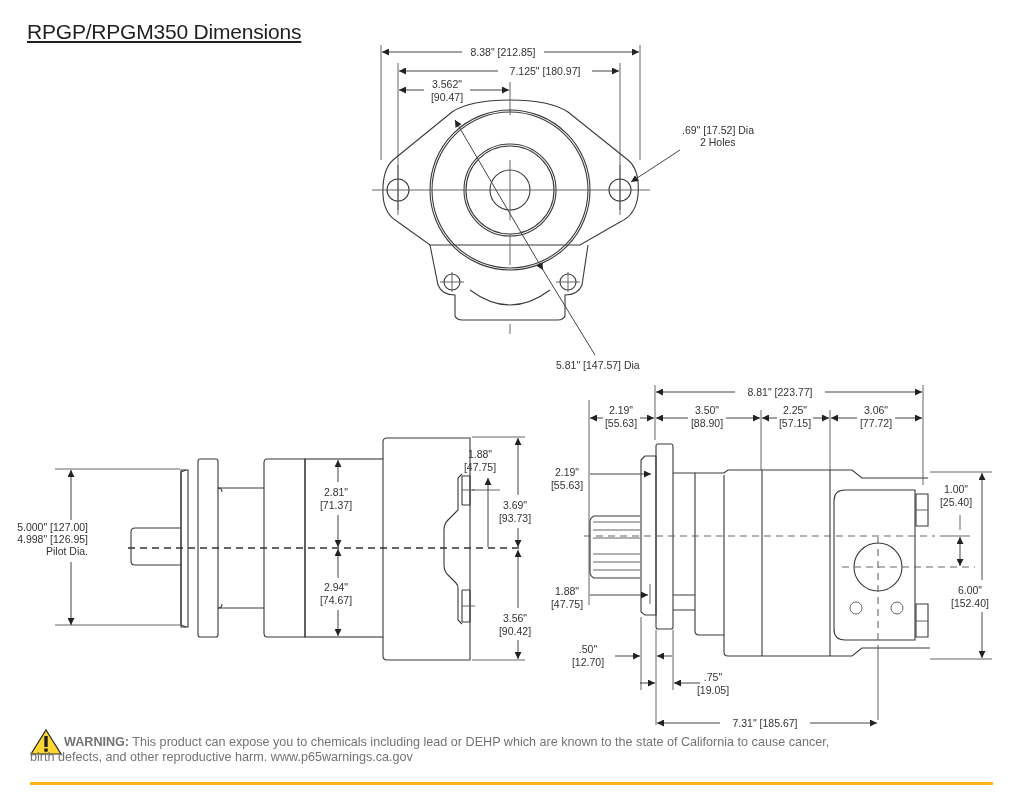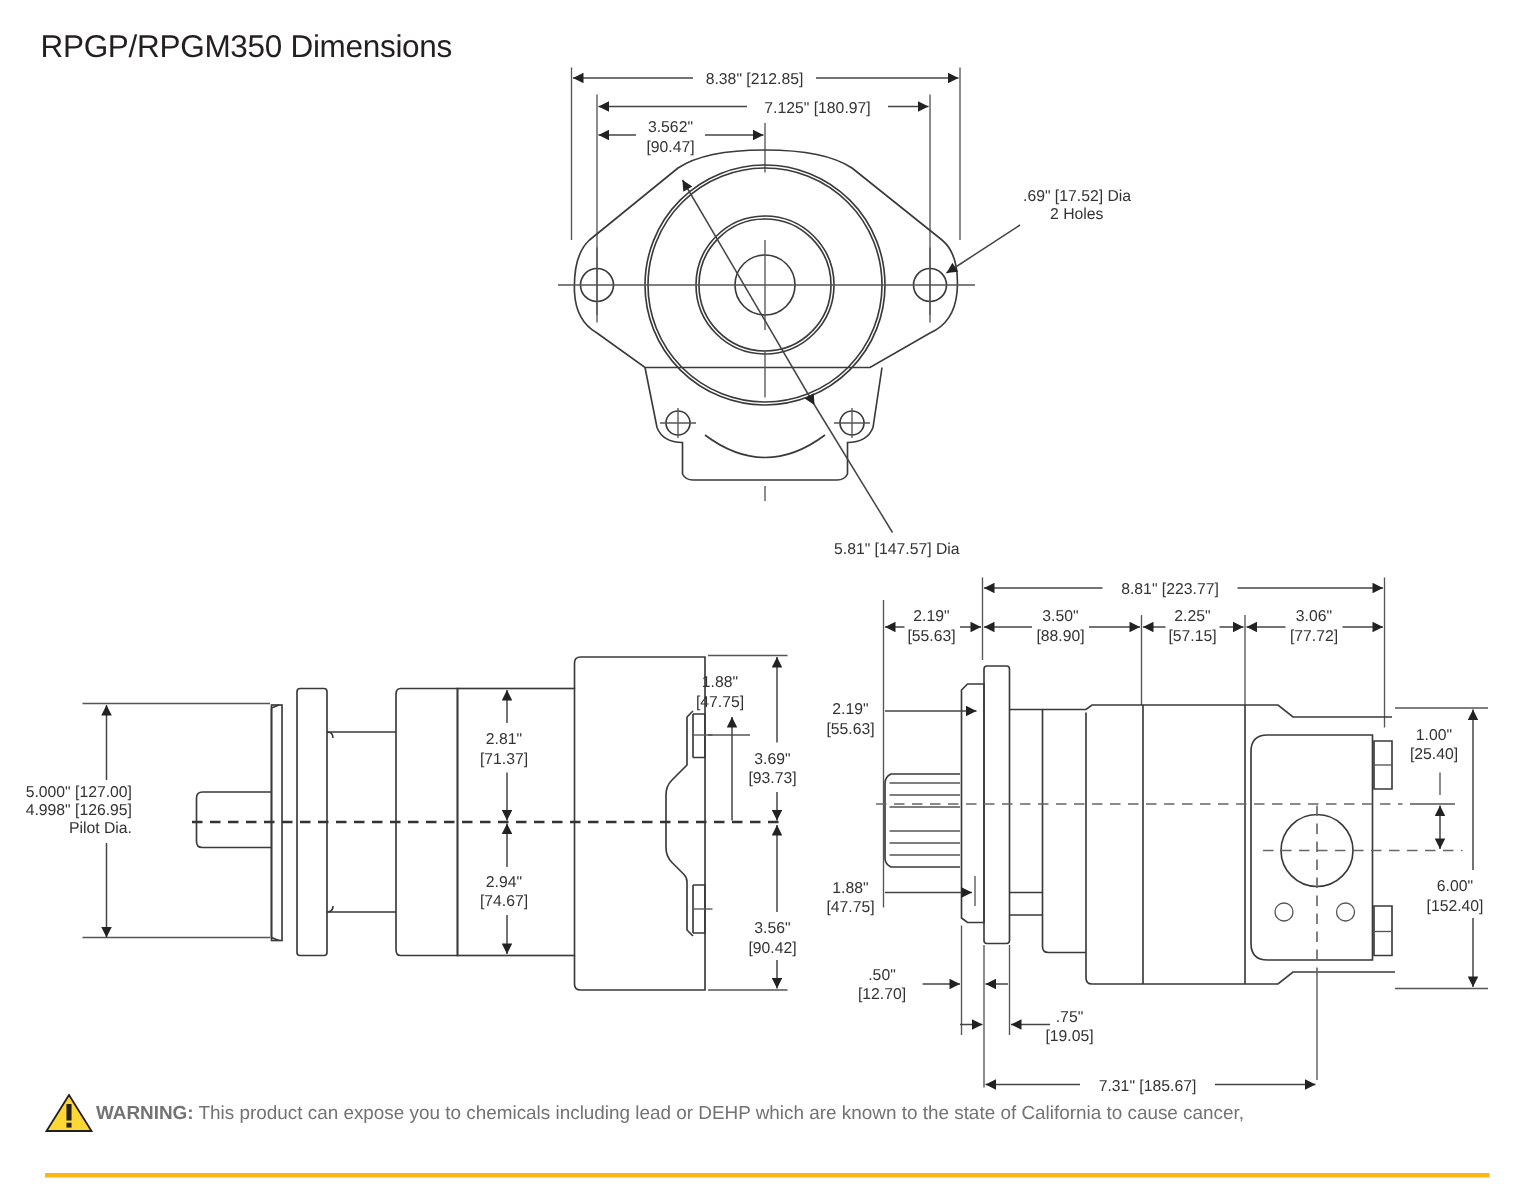--- a/index.html
+++ b/index.html
@@ -1,17 +1,17 @@
 <!DOCTYPE html>
 <html><head>
 <meta charset="utf-8">
 <style>
   html, body { margin: 0; padding: 0; background: #ffffff; }
   body { width: 1024px; height: 793px; position: relative; overflow: hidden; font-family: "Liberation Sans", sans-serif; color: #231f20; }
-  .title { position: absolute; left: 27px; top: 20px; font-size: 21px; font-weight: normal; color: #231f20; letter-spacing: -0.2px; }
+  .title { position: absolute; left: 27px; top: 20px; font-size: 21px; font-weight: normal; color: #231f20; letter-spacing: -0.2px; text-decoration: underline; }
   svg.drawing { position: absolute; left: 0; top: 0; }
   .ln { stroke: #3a3a3a; stroke-width: 1.1; fill: none; }
   .thin { stroke: #555; stroke-width: 0.9; fill: none; }
   .dash { stroke: #333; stroke-width: 1.6; stroke-dasharray: 7 5; fill: none; }
   .dash2 { stroke: #666; stroke-width: 1.1; stroke-dasharray: 7 5; fill: none; }
   .dim { stroke: #444; stroke-width: 1; fill: none; }
   .dimtext { font-family: "Liberation Sans", sans-serif; font-size: 10.5px; fill: #333; }
   .warning { position: absolute; left: 30px; top: 731px; width: 970px; font-size: 12.6px; line-height: 15px; color: #737373; }
   .warning .tri { position: absolute; left: 0; top: 0; width: 32px; height: 26px; }
   .warning .text { padding-left: 34px; display: block; }
@@ -284,20 +284,21 @@
   </g>
 </svg>
 
 <div class="warning">
   <svg class="tri" viewBox="0 0 32 26">
     <path d="M16,1 L31,25 L1,25 Z" fill="#fdd835" stroke="#231f20" stroke-width="1.2"></path>
     <rect x="14.3" y="7" width="3.4" height="11" fill="#231f20"></rect>
     <rect x="14.3" y="19.5" width="3.4" height="3.2" fill="#231f20"></rect>
   </svg>
   <span class="text"><b>WARNING:</b><span> This product can expose you to chemicals including lead or DEHP which are known to the state of California to cause cancer,</span></span>
+  <span class="text2">birth defects, and other reproductive harm. www.p65warnings.ca.gov</span>
 </div>
 <div class="rule"></div>
 
 <style>
   .warning { top: 735px; }
   .warning .tri { top: -6px; }
   .warning .text2 { margin-left: 0; position: relative; left: -30px; padding-left: 30px; }
 </style>
 
 </body></html>

